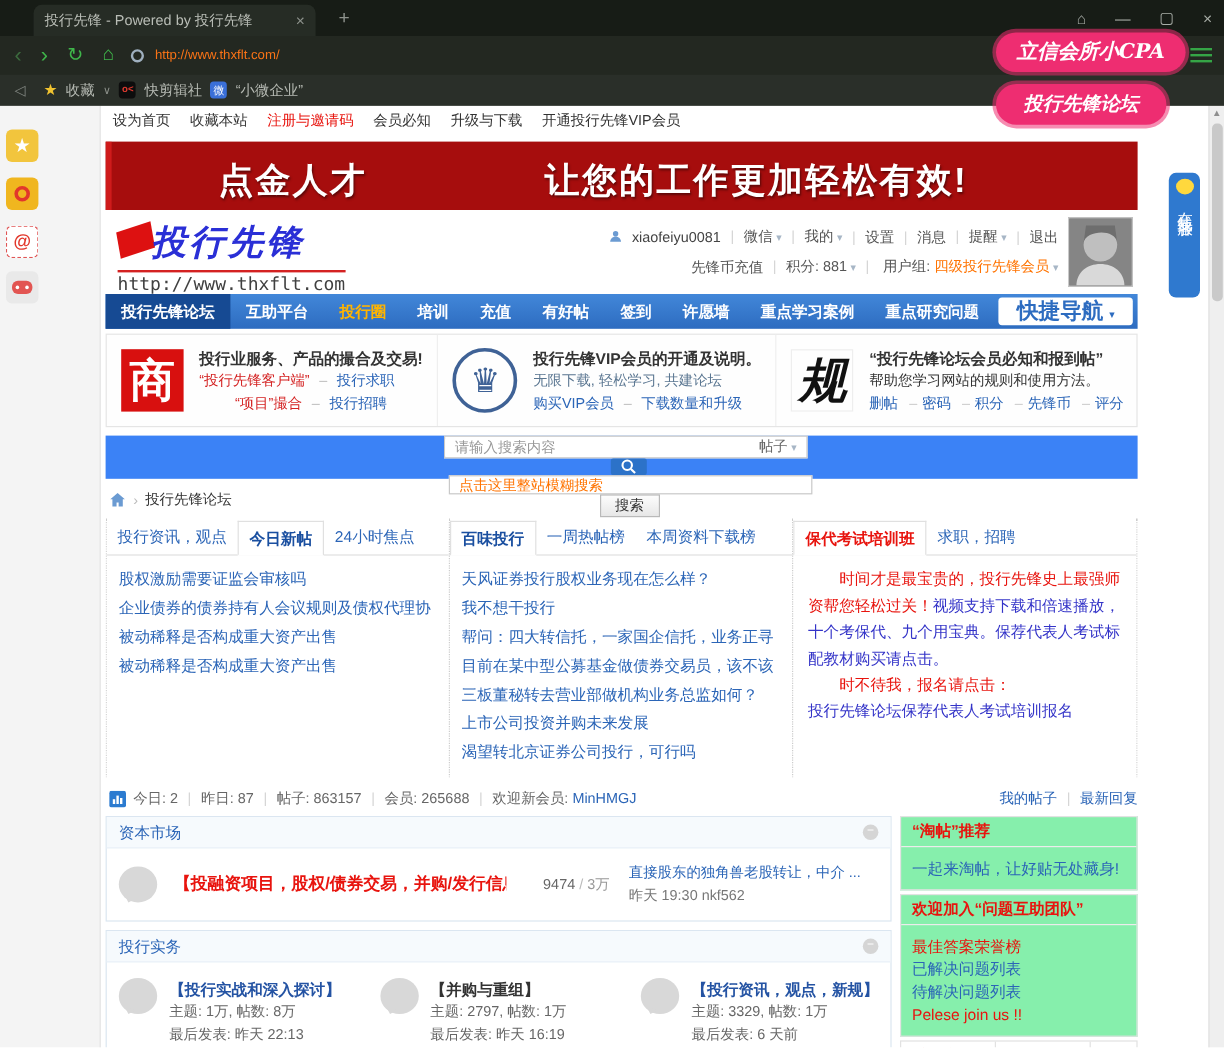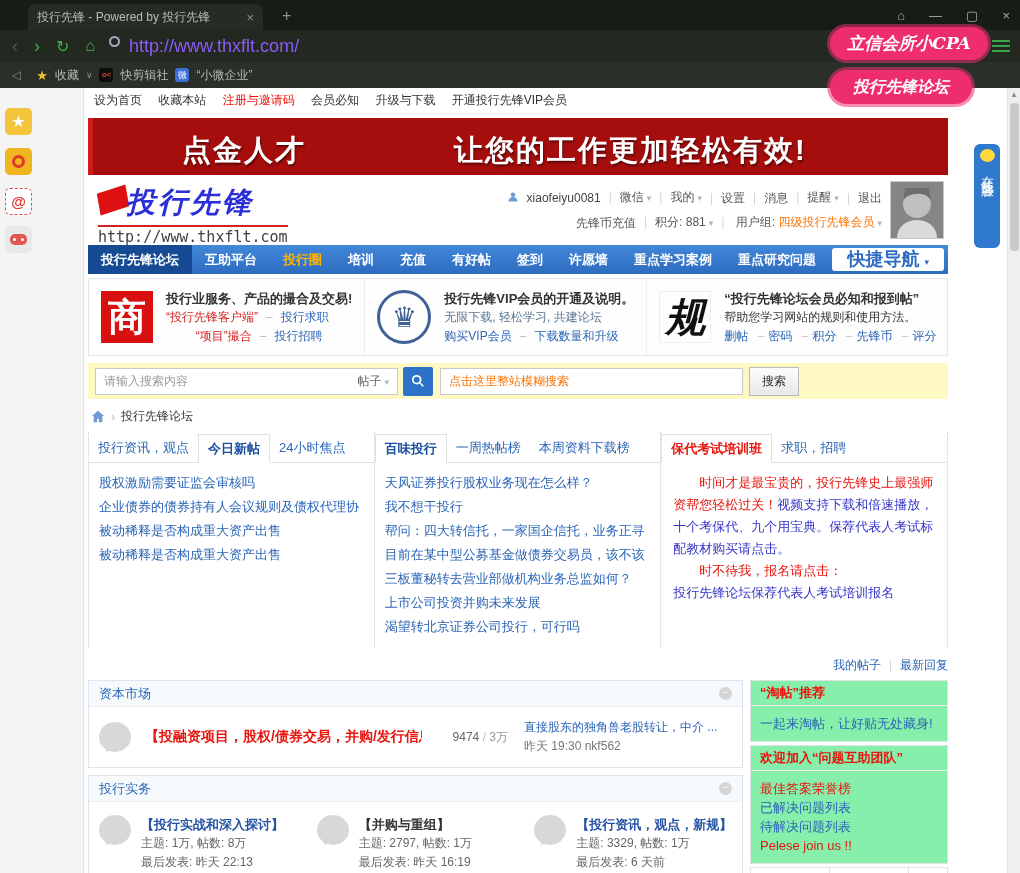--- a/index.html
+++ b/index.html
@@ -14,21 +14,21 @@
   .tab-close { color:#8d928c; margin-left:6px; font-size:13px; }
   .newtab { position:absolute; left:282px; top:4px; color:#8d928c; font-size:16px; line-height:24px; }
   .winctl { position:absolute; right:10px; top:0; height:30px; display:flex; align-items:center; gap:24px; color:#a9aea8; font-size:13px; }
   .winctl span { cursor:default; }
   .urlbar { height:32px; display:flex; align-items:center; padding-left:12px; background:#232821; position:relative; }
   .navicons { display:flex; gap:16px; align-items:center; margin-right:14px; }
   .navicons .back { color:#3c6b3e; font-size:18px; }
   .navicons .fwd { color:#3fb54a; font-size:18px; }
   .navicons .reload { color:#3fb54a; font-size:16px; }
   .navicons .homeb { color:#3fb54a; font-size:16px; }
-  .urlfield { display:flex; align-items:flex-start; gap:9px; color:#8b5cf6; font-size:18px; }
+  .urlfield { display:flex; align-items:flex-end; gap:9px; color:#f97316; font-size:11px; }
   .site-dot { width:11px; height:11px; border-radius:50%; border:2px solid #9fb0bf; display:inline-block; }
   .burger { position:absolute; right:10px; top:10px; width:18px; display:flex; flex-direction:column; gap:3px; }
   .burger i { height:2px; background:#35a546; display:block; }
   .bmbar { height:26px; background:#2a2f29; display:flex; align-items:center; gap:7px; padding-left:12px; color:#b6bab3; font-size:12px; }
   .bm-collapse { color:#7f847e; margin-right:8px; }
   .bm-star { color:#f0c330; font-size:13px; }
   .bm-caret { color:#8d928c; font-size:9px; }
   .fav1 { width:14px; height:14px; background:#0d0d0d; border-radius:3px; color:#e03a2f; font-size:8px; font-weight:bold; text-align:center; line-height:14px; }
   .fav2 { width:14px; height:14px; background:#3a6fd8; border-radius:3px; color:#fff; font-size:9px; text-align:center; line-height:14px; }
   .badge { position:absolute; background:#ee2d71; color:#fff; font-family:"DejaVu Serif","Liberation Serif",serif; font-style:italic; font-weight:bold; border-radius:18px; text-align:center; z-index:60; box-shadow:0 0 0 3px rgba(238,45,113,.55); }
@@ -101,21 +101,21 @@
   .pi-crown { width:54px; height:54px; border-radius:50%; border:3px solid #3f6296; color:#3f6296; font-size:28px; display:flex; align-items:center; justify-content:center; flex:none; }
   .pi-gui { width:52px; height:52px; border:1px solid #eee; color:#111; font-size:40px; font-weight:bold; font-style:italic; font-family:"DejaVu Serif","Liberation Serif",serif; display:flex; align-items:center; justify-content:center; flex:none; }
   .promo-text { font-size:12px; line-height:19px; white-space:nowrap; }
   .promo-text .t { font-weight:bold; color:#333; font-size:13px; }
   .redlink { color:#d42222; cursor:pointer; }
   .dash::before { content:"–"; color:#bbb; margin:0 8px; }
   .gaplinks span { margin-right:2px; }
   .gaplinks .dash2 + .dash2::before { content:"–"; color:#c9c9c9; margin:0 4px; }
   .pcenter { text-align:center; }
 
-  .search-bar { margin:7px 0 0 3px; width:860px; height:36px; background:#fef9c3; display:flex; align-items:center; padding-left:7px; }
+  .search-bar { margin:7px 0 0 3px; width:860px; height:36px; background:#3b82f6; display:flex; align-items:center; padding-left:7px;flex-direction:column; }
   .sinput-wrap { width:303px; height:27px; background:#fff; border:1px solid #c9c9c9; display:flex; align-items:center; }
   .sinput-wrap input { flex:1; border:none; outline:none; font-size:12px; padding:0 8px; color:#333; min-width:0; }
   .sinput-wrap input::placeholder { color:#999; }
   .scope { color:#666; font-size:12px; padding-right:8px; white-space:nowrap; cursor:pointer; }
   .search-btn { width:30px; height:29px; background:#2c72c8; margin-left:5px; border:none; border-radius:2px; display:flex; align-items:center; justify-content:center; cursor:pointer; }
   .fuzzy { width:303px; height:27px; border:1px solid #c9c9c9; margin-left:7px; font-size:12px; padding:0 8px; outline:none; color:#ff7300; }
   .fuzzy::placeholder { color:#ff7300; }
   .search-submit { margin-left:6px; height:29px; padding:0 12px; font-size:12px; color:#333; background:linear-gradient(#fdfdfd,#e7e7e7); border:1px solid #b9b9b9; cursor:pointer; }
 
   .breadcrumb { margin:9px 0 0 6px; font-size:12px; color:#888; display:flex; align-items:center; gap:6px; }
@@ -401,20 +401,33 @@
         </div>
         <div class="col-paras">
           <div class="pind"><span class="redtxt">时间才是最宝贵的，投行先锋史上最强师资帮您轻松过关！</span><span class="bluetxt">视频支持下载和倍速播放，十个考保代、九个用宝典。保荐代表人考试标配教材购买请点击。</span></div>
           <div class="pind redtxt">时不待我，报名请点击：</div>
           <div class="bluetxt">投行先锋论坛保荐代表人考试培训报名</div>
         </div>
       </div>
     </div>
 
     <div class="stats-row">
+      <div class="stats-left">
+        <svg class="chart-ico" width="14" height="14" viewBox="0 0 14 14">
+            <rect width="14" height="14" rx="2" fill="#2b7bd0"></rect>
+            <rect x="3" y="7" width="2" height="4" fill="#fff"></rect>
+            <rect x="6" y="4" width="2" height="7" fill="#fff"></rect>
+            <rect x="9" y="6" width="2" height="5" fill="#fff"></rect>
+          </svg>
+        <span class="sep-item">今日: 2</span>
+        <span class="sep-item">昨日: 87</span>
+        <span class="sep-item">帖子: 863157</span>
+        <span class="sep-item">会员: 265688</span>
+        <span class="sep-item"><span>欢迎新会员:</span> <span class="lnk">MinHMGJ</span></span>
+      </div>
       <div class="stats-right">
         <span class="sep-item">我的帖子</span>
         <span class="sep-item">最新回复</span>
       </div>
     </div>
 
     <div class="content-wrap">
       <div class="main-col">
 
         <div class="section">

